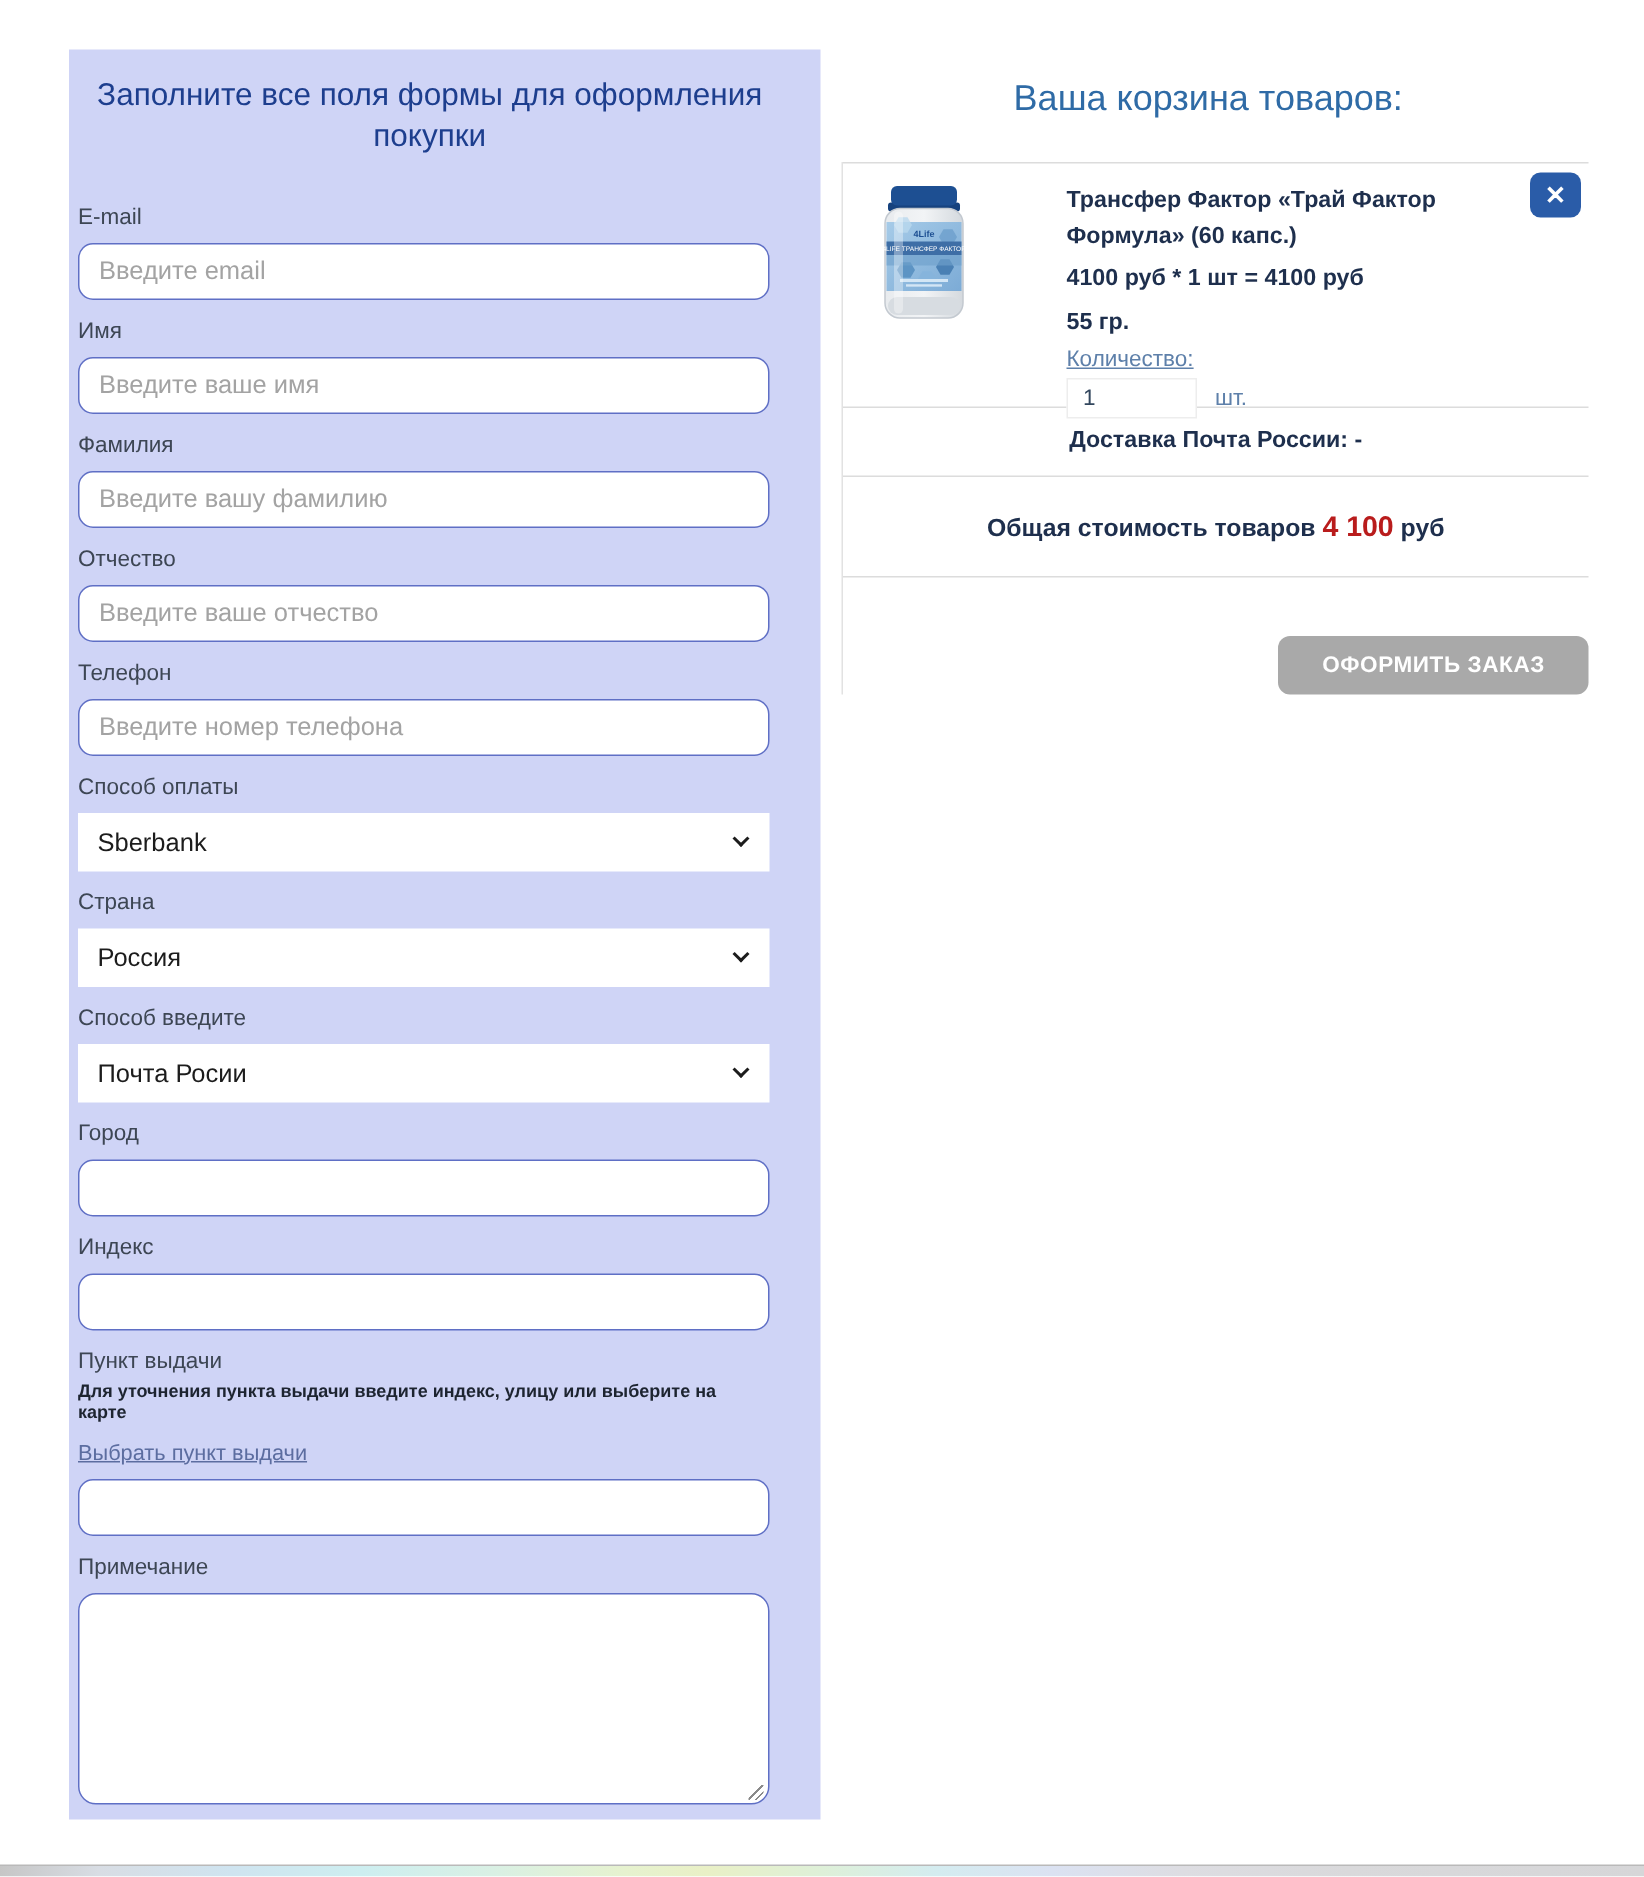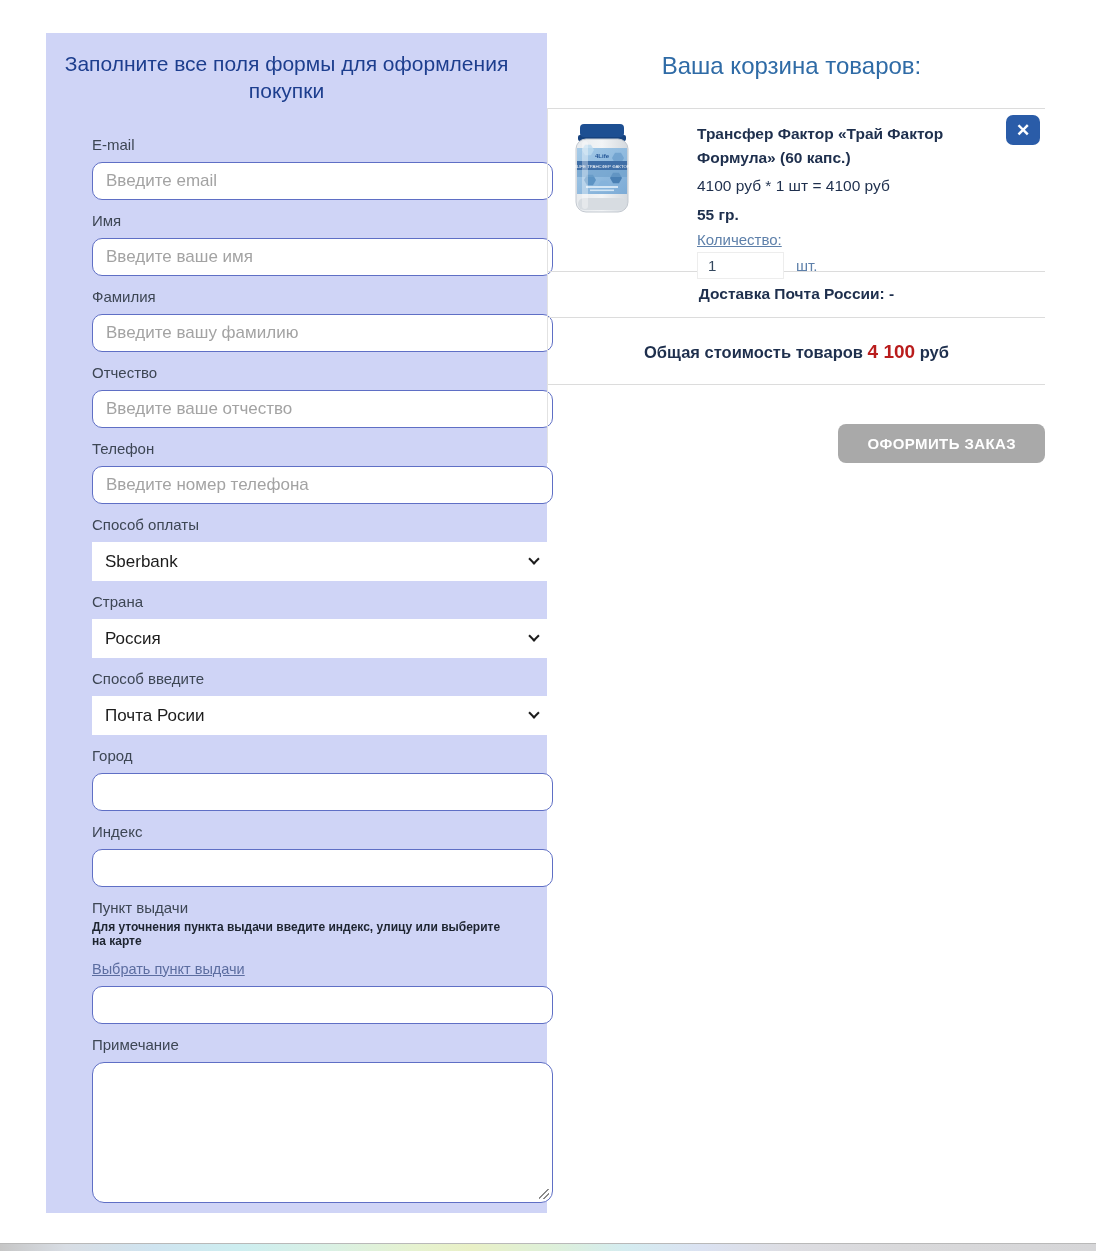--- a/index.html
+++ b/index.html
@@ -8,21 +8,21 @@
 
   
   .form-panel{
     position:absolute; left:46px; top:33px; width:501px; height:1180px;
     background:#cfd4f6; padding:17px 34px 37px 6px;
   }
   .form-title{
     color:#1d3e8e; font-size:21px; font-weight:500; text-align:center;
     line-height:1.3; margin:0 0 31px -2px; padding:0 4px 0 14px;
   }
-  .field{ margin-bottom:12px;margin-left:40px; }
+  .field{ margin-bottom:12px; }
   .field-label{ display:block; color:#3d4654; font-size:15px; margin-bottom:9px; }
   .text-input{
     width:461px; height:38px; background:#ffffff; border:1px solid #5f6fc5;
     border-radius:10px; padding:0 13px; font-size:17px; color:#333;
     font-family:"Liberation Sans", sans-serif; outline:none;
   }
   .text-input::placeholder{ color:#a3a3a3; }
   .select-wrap{ position:relative; width:461px; height:39px; }
   .select-input{
     width:100%; height:100%; background:#ffffff; border:none; border-radius:0;
@@ -44,31 +44,31 @@
     font-family:"Liberation Sans", sans-serif; outline:none;
   }
   .resize-grip{
     position:absolute; right:4px; bottom:8px; width:10px; height:10px;
     background:
       linear-gradient(135deg, transparent 0 45%, #8a8a8a 45% 52%, transparent 52% 70%, #8a8a8a 70% 77%, transparent 77%);
     pointer-events:none;
   }
 
   
-  .cart-panel{ position:absolute; left:547px; top:0; width:489px; }
+  .cart-panel{ position:absolute; left:561px; top:0; width:489px; }
   .cart-title{ color:#2f6ba6; font-size:24px; font-weight:400; text-align:center;
     margin-top:52px; }
   .cart-body{ width:498px; margin-top:28px; border-left:1px solid #e2e2e2; }
   .cart-item{ position:relative; border-top:1px solid #dcdcdc; height:163px;
     padding:13px 0 0 18px; }
   .product-image{ position:absolute; left:18px; top:13px; }
   .item-info{ margin-left:131px; width:280px; }
   .item-name{ font-size:15.5px; font-weight:bold; color:#1e2f4d; line-height:24px;
     width:262px; }
-  .item-price{ font-size:15.5px; font-weight:normal; color:#1e2f4d; margin-top:7px; }
+  .item-price{ font-size:15.5px; font-weight:bold; color:#1e2f4d; margin-top:7px; }
   .item-weight{ font-size:15.5px; font-weight:bold; color:#1e2f4d; margin-top:11px; }
   .qty-label{ font-size:15px; color:#5e80aa; margin-top:7px;text-decoration:underline; }
   .qty-row{ margin-top:4px; display:flex; align-items:center; }
   .qty-input{ width:87px; height:27px; background:#ffffff; border:1px solid #ededed;
     font-size:15px; color:#33475e; padding:0 0 0 10px; outline:none;
     font-family:"Liberation Sans", sans-serif; }
   .qty-unit{ font-size:15px; color:#5e80aa; margin-left:12px; }
   .close-btn{ position:absolute; top:6px; right:5px; width:34px; height:30px;
     background:#2a5ca8; border:none; border-radius:7px; color:#ffffff; cursor:pointer;
     display:flex; align-items:center; justify-content:center; }

